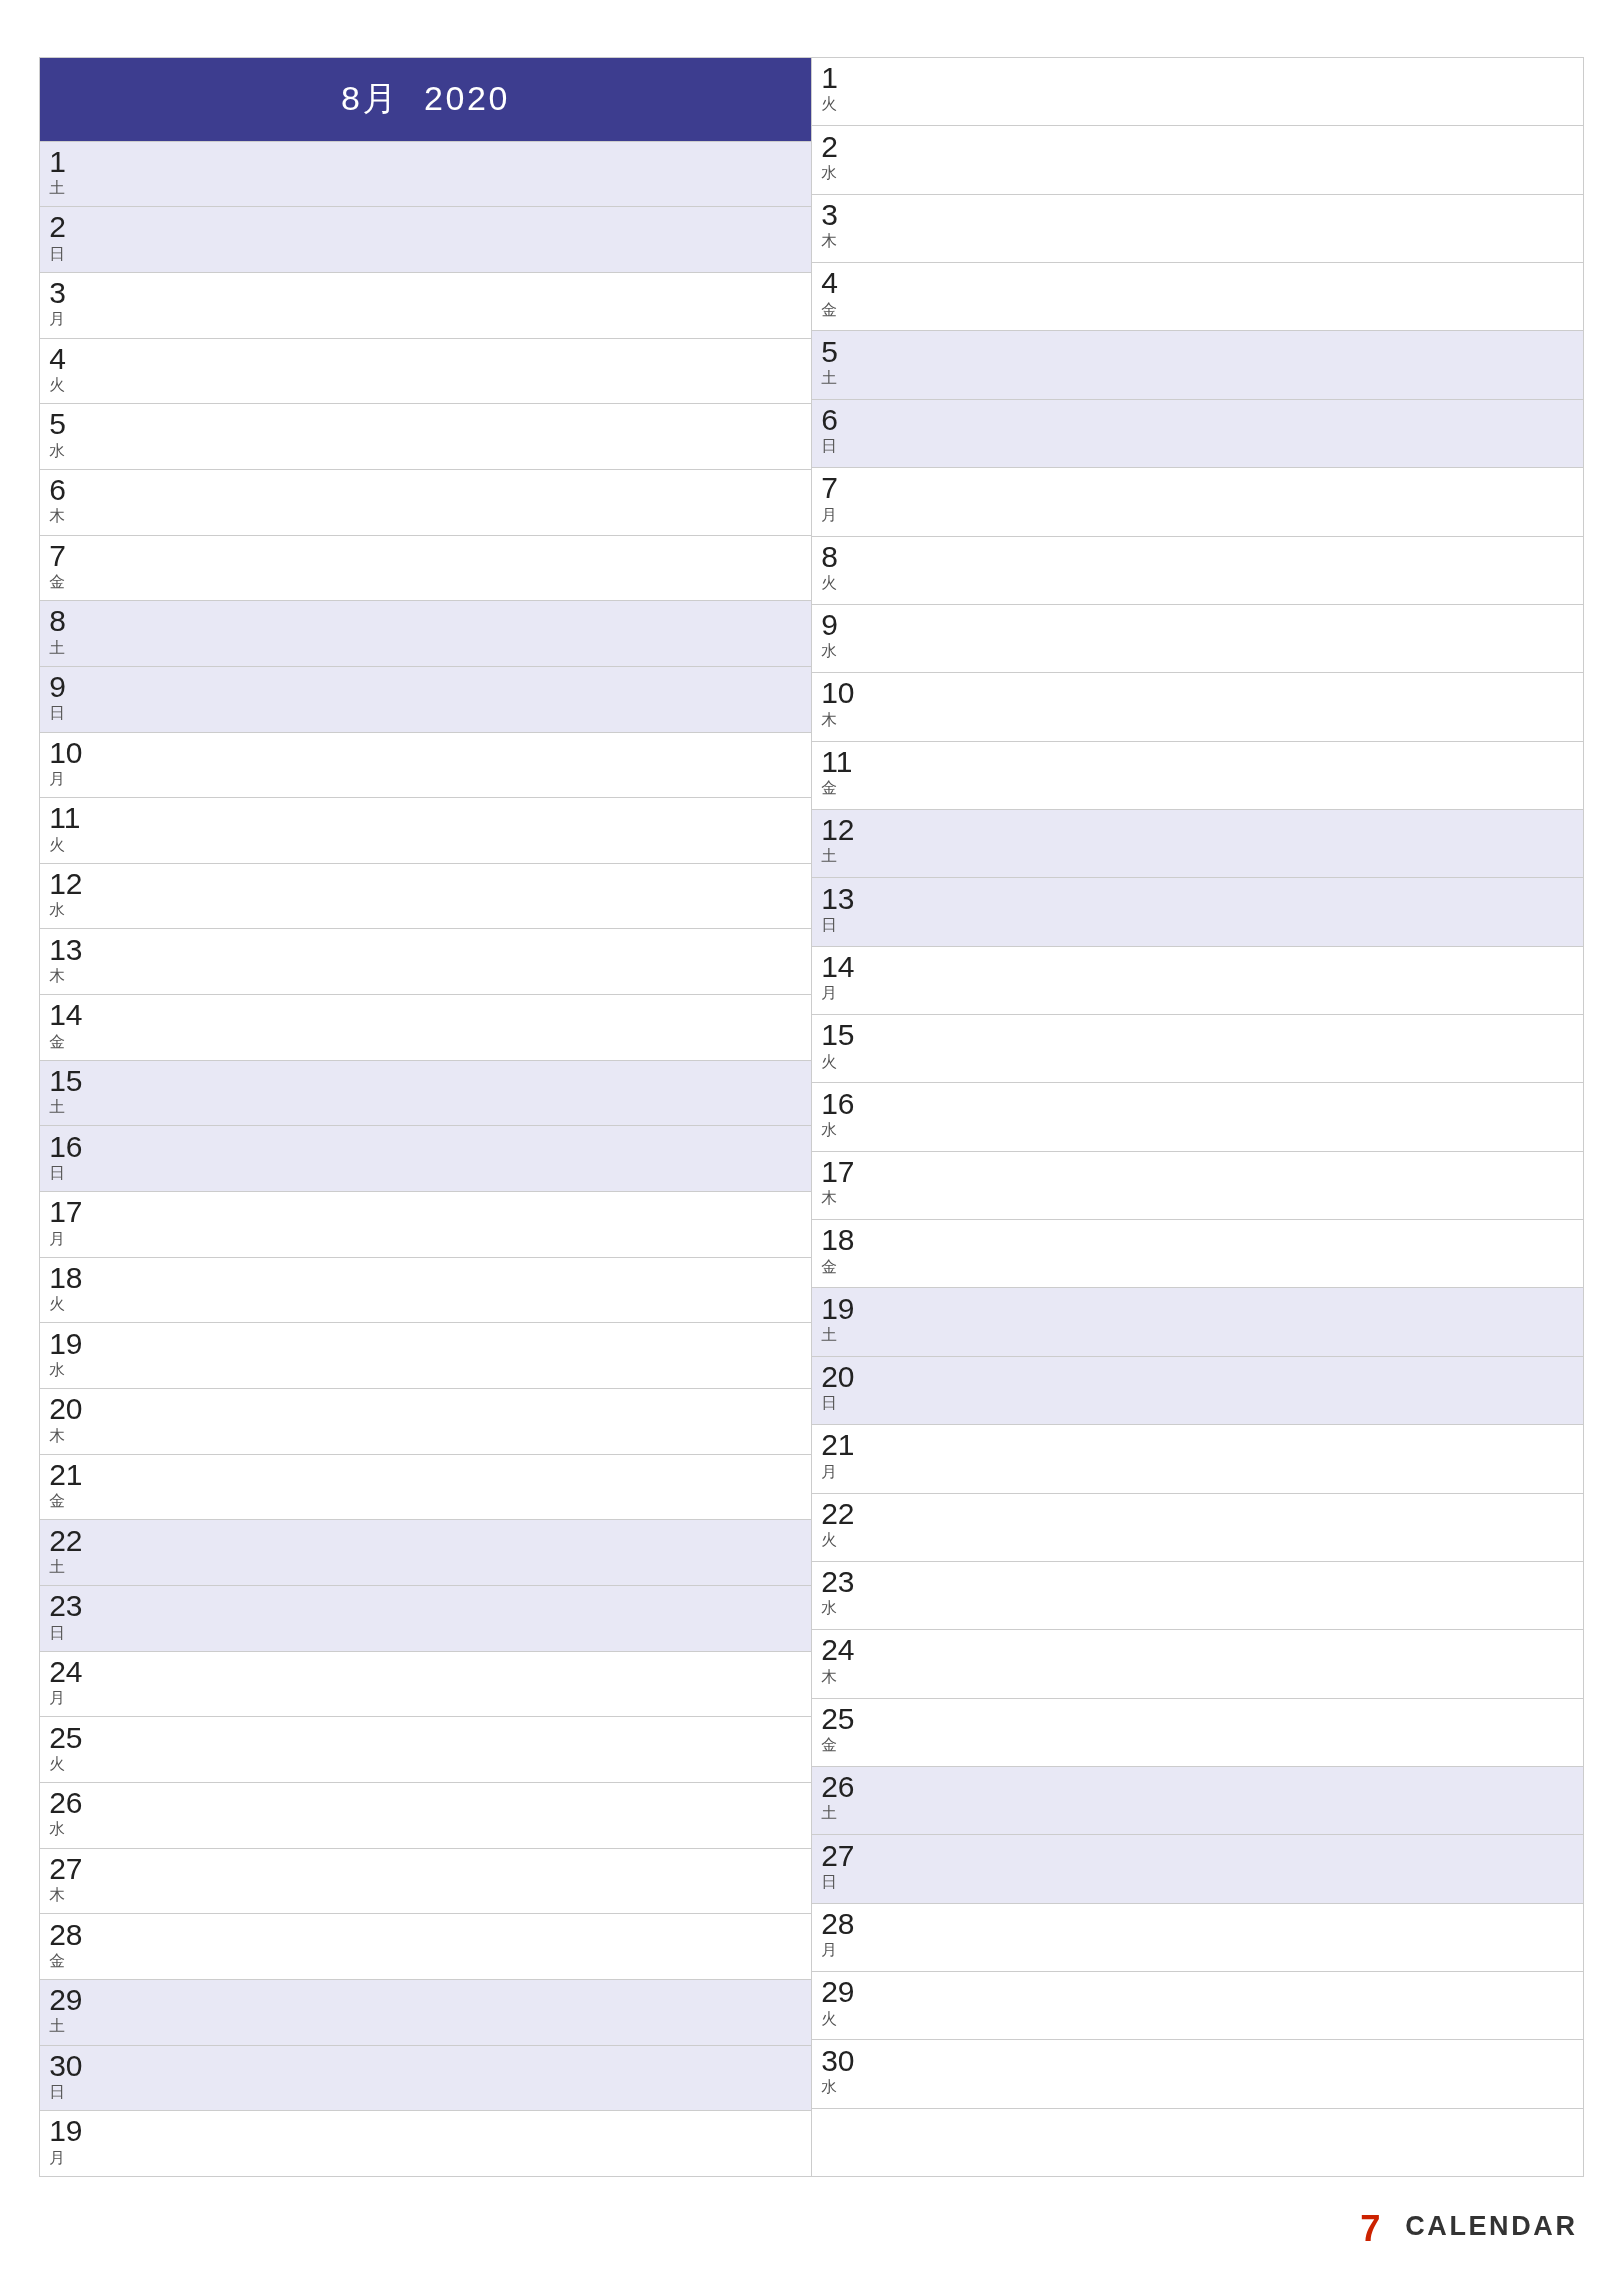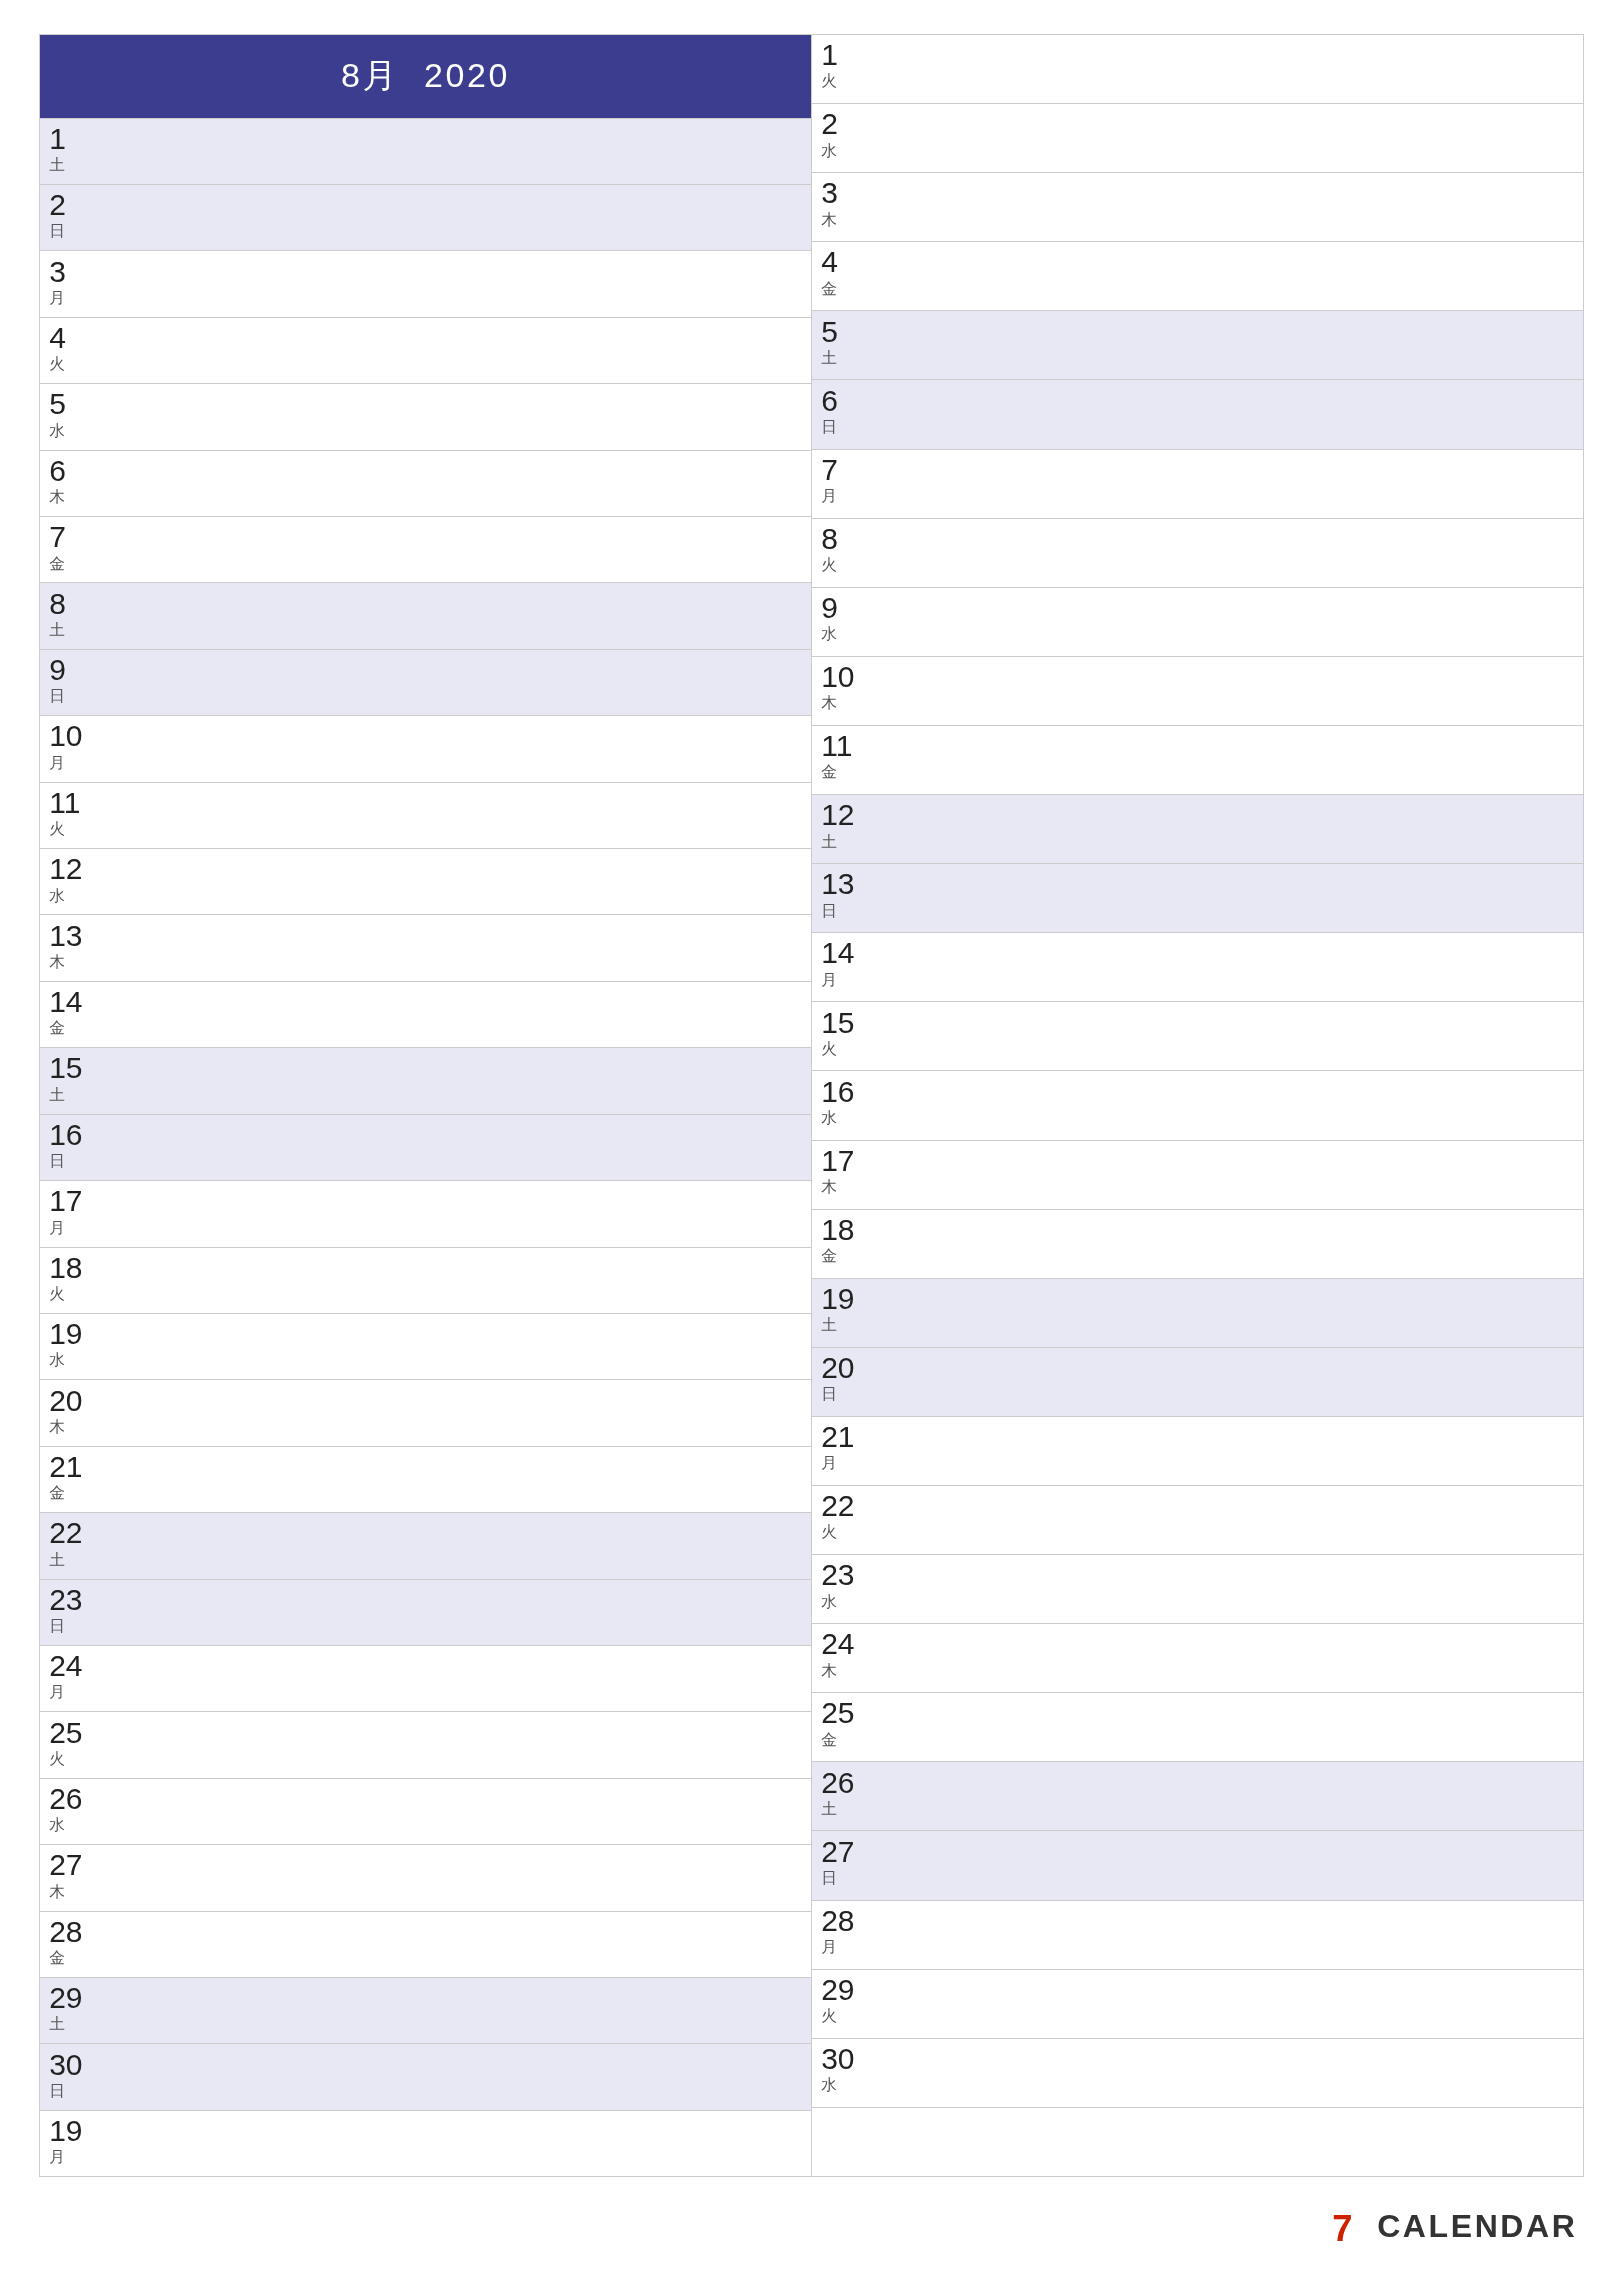--- a/index.html
+++ b/index.html
@@ -8,21 +8,21 @@
       height: 2295px;
       background: #ffffff;
       font-family: 'Arial', sans-serif;
       position: relative;
       overflow: hidden;
     }
 
     .page {
       width: 1623px;
       height: 2295px;
-      padding: 34px 39px 39px 39px;
+      padding: 57px 39px 39px 39px;
       display: flex;
       flex-direction: column;
     }
 
     .calendar-grid {
       display: flex;
       flex-direction: row;
       width: 100%;
       flex: 1;
       border: 1px solid #cccccc;
@@ -117,21 +117,21 @@
       align-items: center;
       gap: 9.2px;
     }
 
     .brand-icon {
       width: 39px;
       height: 39px;
     }
 
     .brand-text {
-      font-size: 32px;
+      font-size: 27px;
       font-weight: bold;
       color: #333333;
       letter-spacing: 2.6px;
       text-align: right;
     }
   </style>
 </head>
 <body>
 
 <div class="page">

